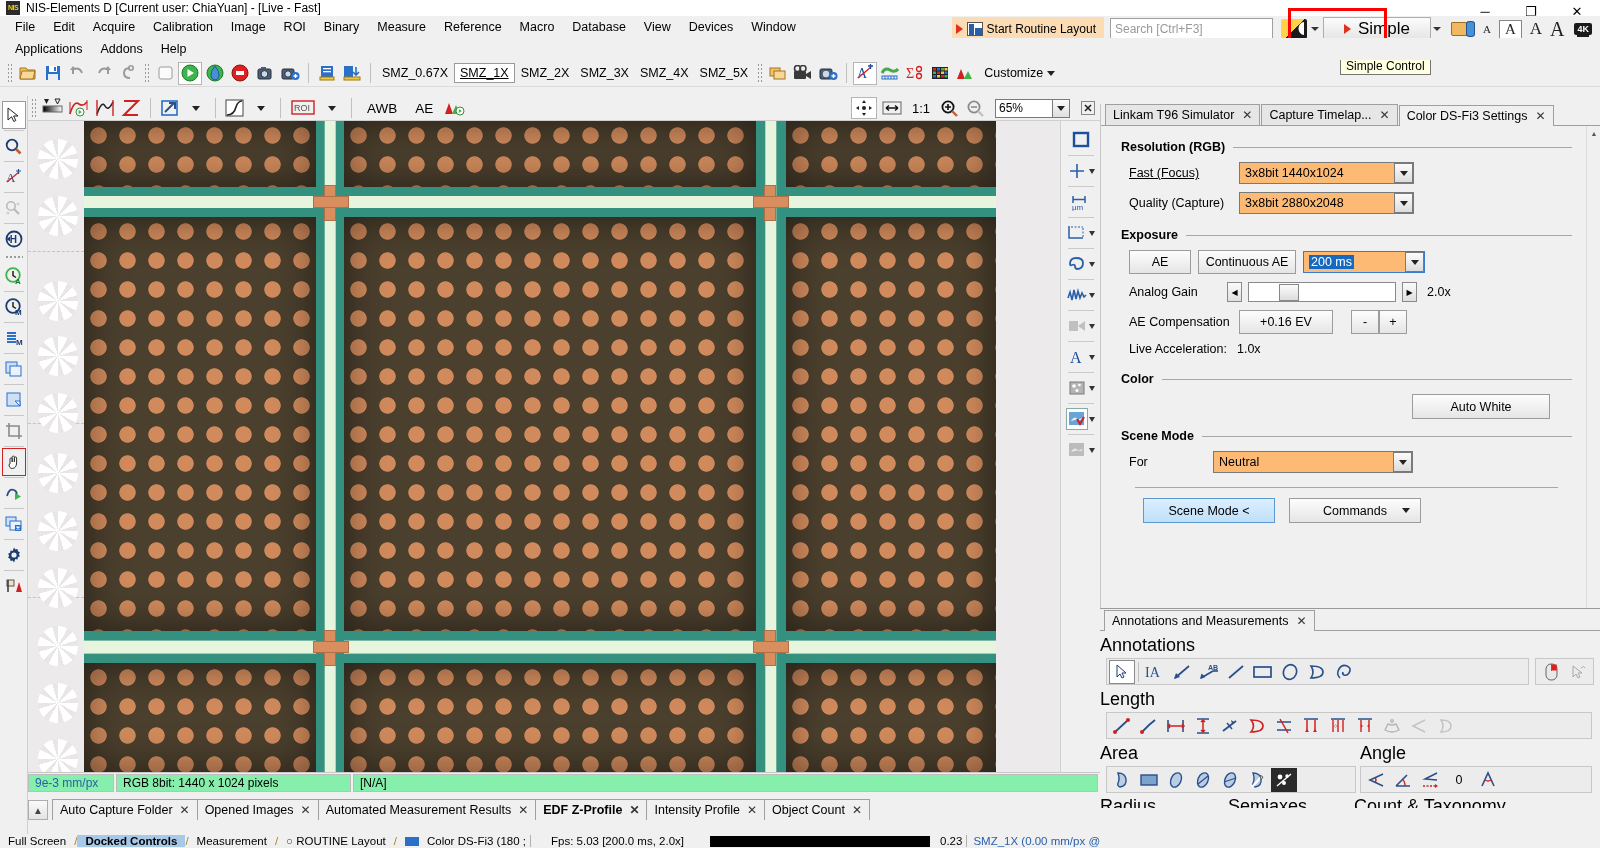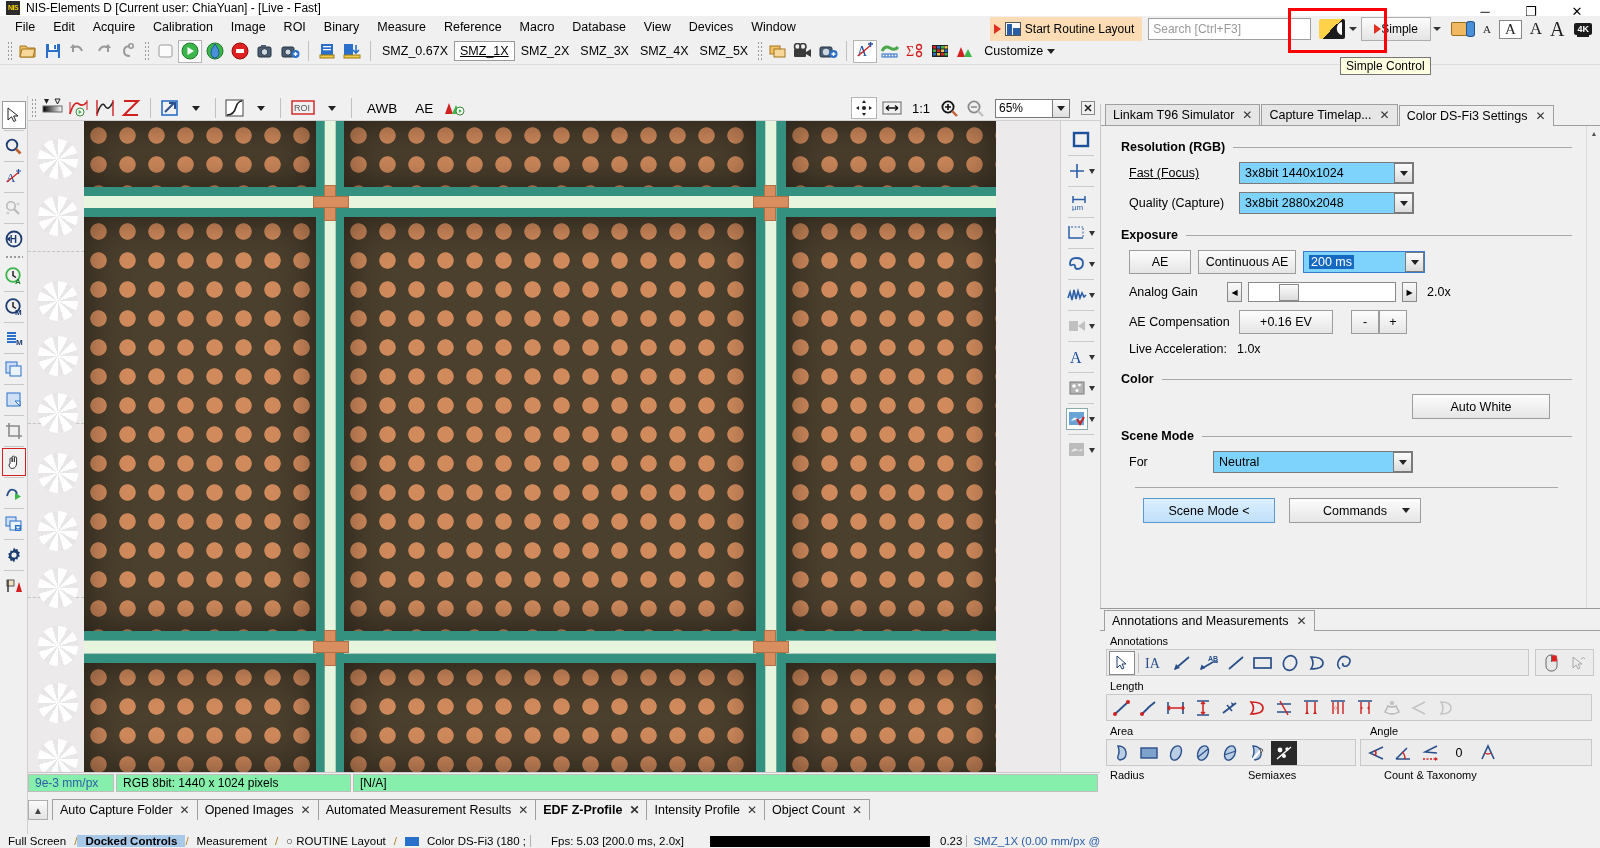--- a/index.html
+++ b/index.html
@@ -72,23 +72,23 @@
   .lut-ico::after {
     content:""; position:absolute; right:3px; top:3px; width:11px; height:13px;
     border-radius: 50% 0 0 50%/50% 0 0 50%; background:#fff;
     clip-path: ellipse(50% 50% at 100% 50%);
   }
   .tiny-caret {
     width:0;height:0;border-left:4px solid transparent;border-right:4px solid transparent;
     border-top:4px solid #333; margin:0 4px;
   }
   .simple-btn {
-    display:flex; align-items:center; height:24px;
+    display:flex; align-items:center; gap:7px; height:24px;
     background: linear-gradient(#fcfcfc,#e4e4e4); border:1px solid #adadad;
-    padding: 0 12px; font-size: 12px;
+    padding: 0 20px; font-size: 17px;
   }
   .red-highlight {
     position: absolute; border: 3px solid #ff0000; pointer-events: none;
   }
   .tooltip {
     position:absolute; background:#ffffe1; border:1px solid #767676;
     font-size:12px; padding:1px 5px; white-space:nowrap;
   }
   .folder-ico {
     width:24px;height:20px;margin-left:6px;position:relative;
@@ -264,21 +264,21 @@
   .panel-body { padding: 8px 10px 0 14px; position:relative; }
 
   .grouphdr { display:flex; align-items:center; gap:8px; margin: 6px 0 8px 6px; }
   .grouphdr .gtxt { font-size:12.5px; font-weight:bold; }
   .grouphdr .gline { flex:1; height:1px; background:#a8a8a8; margin-right:18px; }
 
   .row { display:flex; align-items:center; margin-bottom:8px; }
   .lbl { font-size:12.5px; }
   .lbl.ul { text-decoration:underline; }
   .combo {
-    height:22px; background:#7dd3fc; border:1px solid #7a7a7a; display:flex;
+    height:22px; background:#fdba74; border:1px solid #7a7a7a; display:flex;
     align-items:center; justify-content:space-between; font-size:12.5px; padding-left:5px;
   }
   .combo .arrowbox {
     width:19px;height:20px;background:linear-gradient(#fbfbfb,#dcdcdc);
     border-left:1px solid #7a7a7a; display:flex;align-items:center;justify-content:center;
     margin:0; border:1px solid #7a7a7a; margin:0px;
   }
   .btn {
     background:linear-gradient(#fdfdfd,#e5e5e5); border:1px solid #9c9c9c;
     font-size:12.5px; display:flex;align-items:center;justify-content:center; height:24px;
@@ -294,21 +294,21 @@
   .spin-sq {
     width:15px;height:20px;background:linear-gradient(#fbfbfb,#dedede);border:1px solid #8a8a8a;
     display:flex;align-items:center;justify-content:center;font-size:8px;
   }
   .sel-text { background:#1669c1; color:#fff; padding:0 2px; }
 
   
   .annpanel { position:absolute; left:1100px; top:608px; width:500px; height:240px;
     background:#f0f0f0; border-top:1px solid #9a9a9a; }
   .ann-tabrow { display:flex; align-items:flex-end; height:22px; padding-left:4px; border-bottom:1px solid #9f9f9f;}
-  .grp-label { font-size:11px; margin:4px 0 2px 10px; }
+  .grp-label { font-size:18px; margin:4px 0 2px 0; }
   .tool-strip {
     display:flex; align-items:center; background:#ececec; border:1px solid #c8c8c8;
     height:27px; padding:0 2px; gap:1px;
   }
   .tool-btn { width:26px;height:24px;display:flex;align-items:center;justify-content:center;}
   .tool-btn.sel { background:#fff; border:1px solid #8a8a8a; }
   .tool-btn.dark { background:#2a2a2a; }
   .vsep { width:1px;height:20px;background:#c0c0c0;margin:0 2px;}
   svg { display:block; }
 
@@ -371,20 +371,25 @@
       <div class="fnt sel" style="font-size:15px;">A</div>
       <div class="fnt" style="font-size:17px;">A</div>
       <div class="fnt" style="font-size:20px;">A</div>
       <div class="badge4k">4K</div>
     </div>
   </div>
 
   <div class="red-highlight" style="left:1288px; top:8px; width:99px; height:45px;"></div>
   <div class="tooltip" style="left:1340px; top:57px;">Simple Control</div>
 
+  <div class="menubar">
+    <div class="menu-item">Applications</div>
+    <div class="menu-item">Addons</div>
+    <div class="menu-item">Help</div>
+  </div>
 
   <div class="toolbar" style="height:27px;">
     <div class="tb-dots"></div>
     <div class="tb-btn">
       <svg width="18" height="16" viewBox="0 0 18 16">
           <path d="M1 3h6l1.5 2H16v9H1z" fill="#f3c268" stroke="#a47418"></path>
           <path d="M3 6h13l-2 8H1z" fill="#f8d89a" stroke="#a47418"></path>
         </svg>
     </div>
     <div class="tb-btn">

